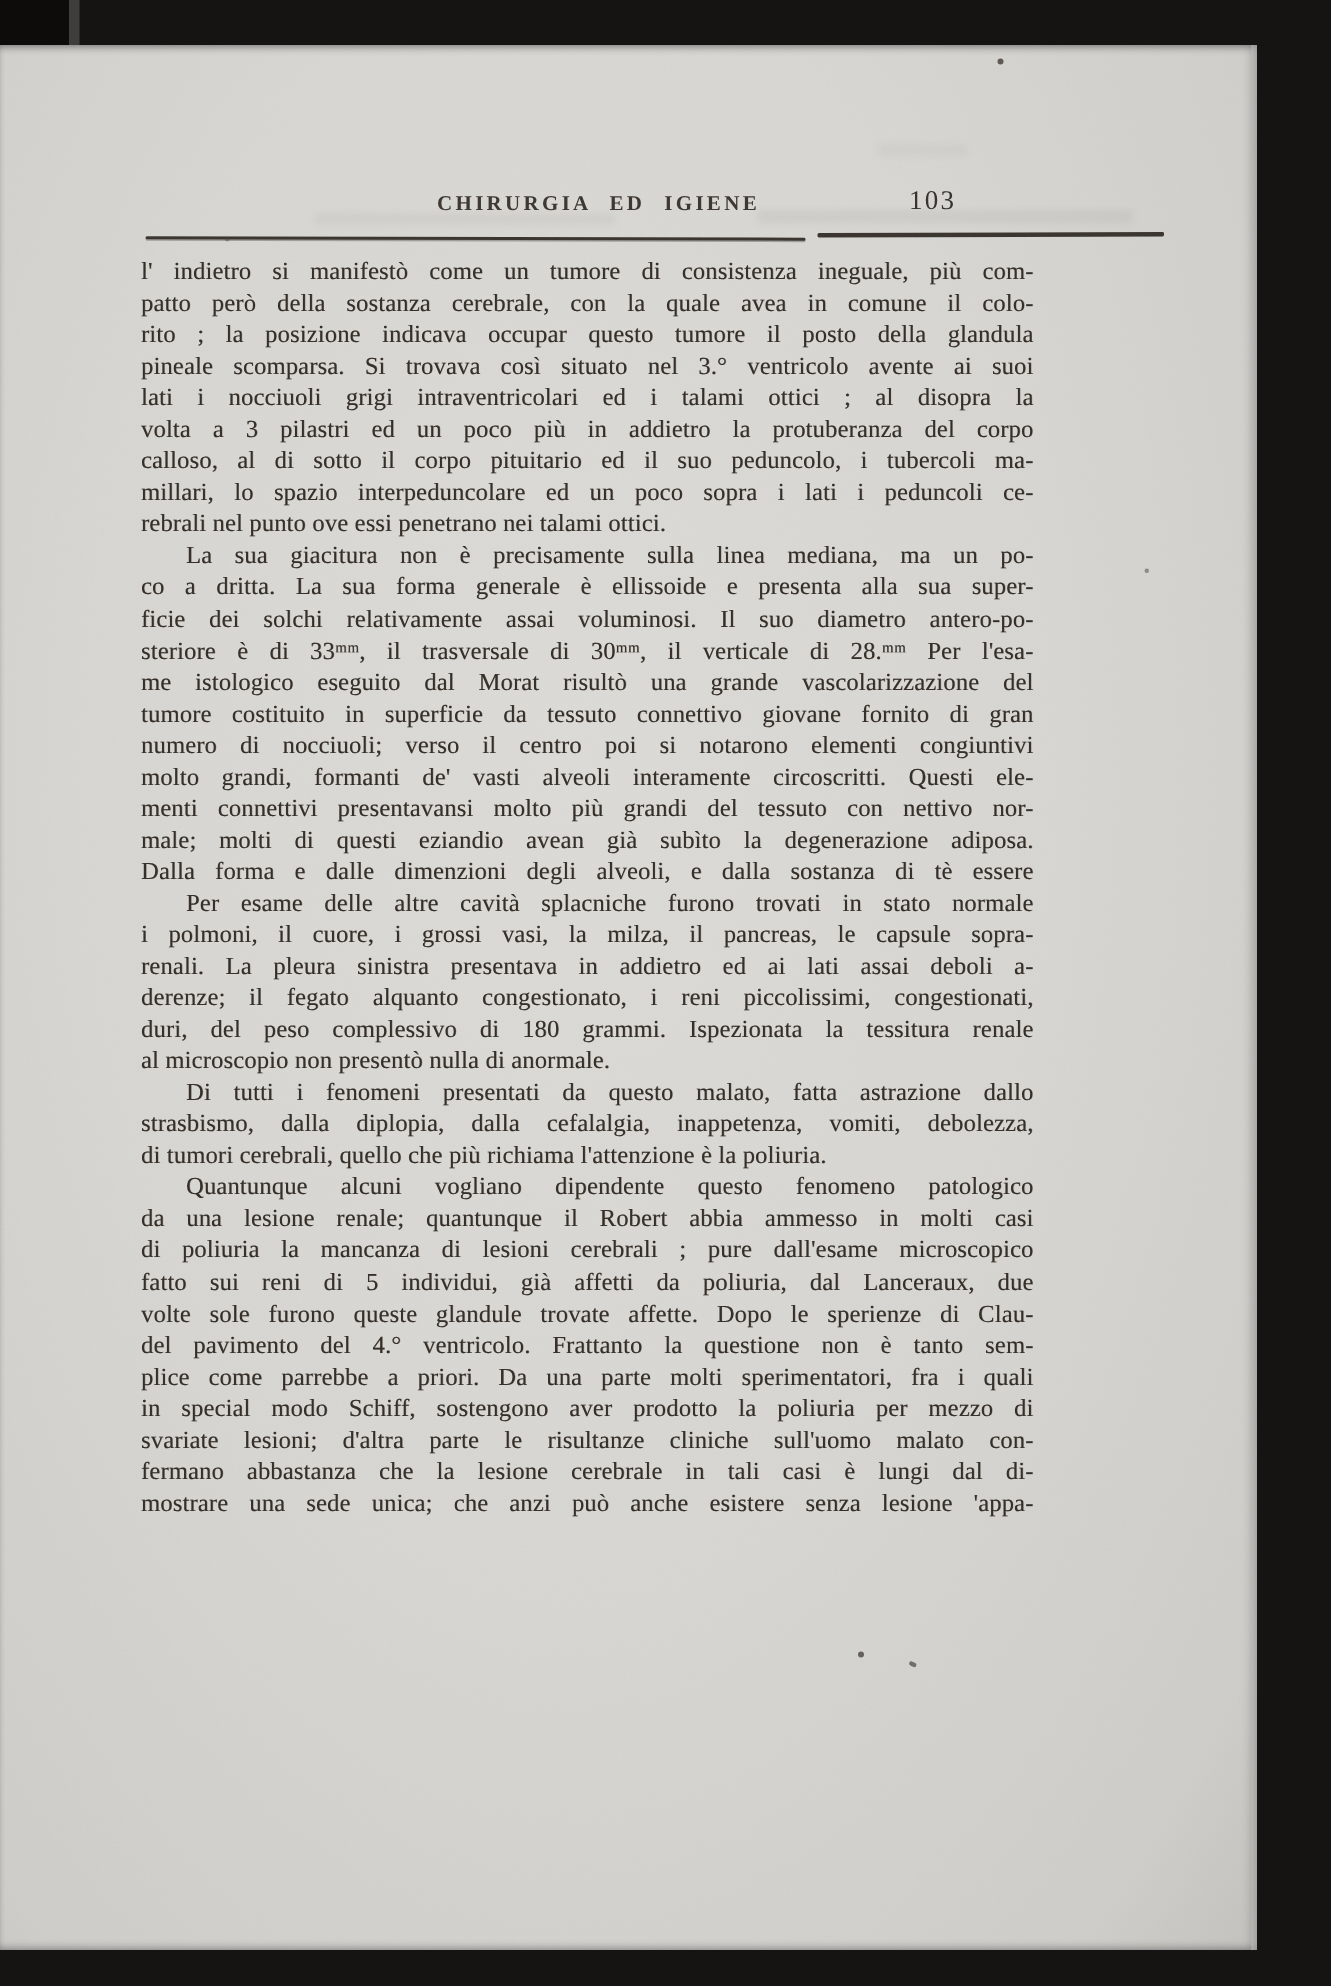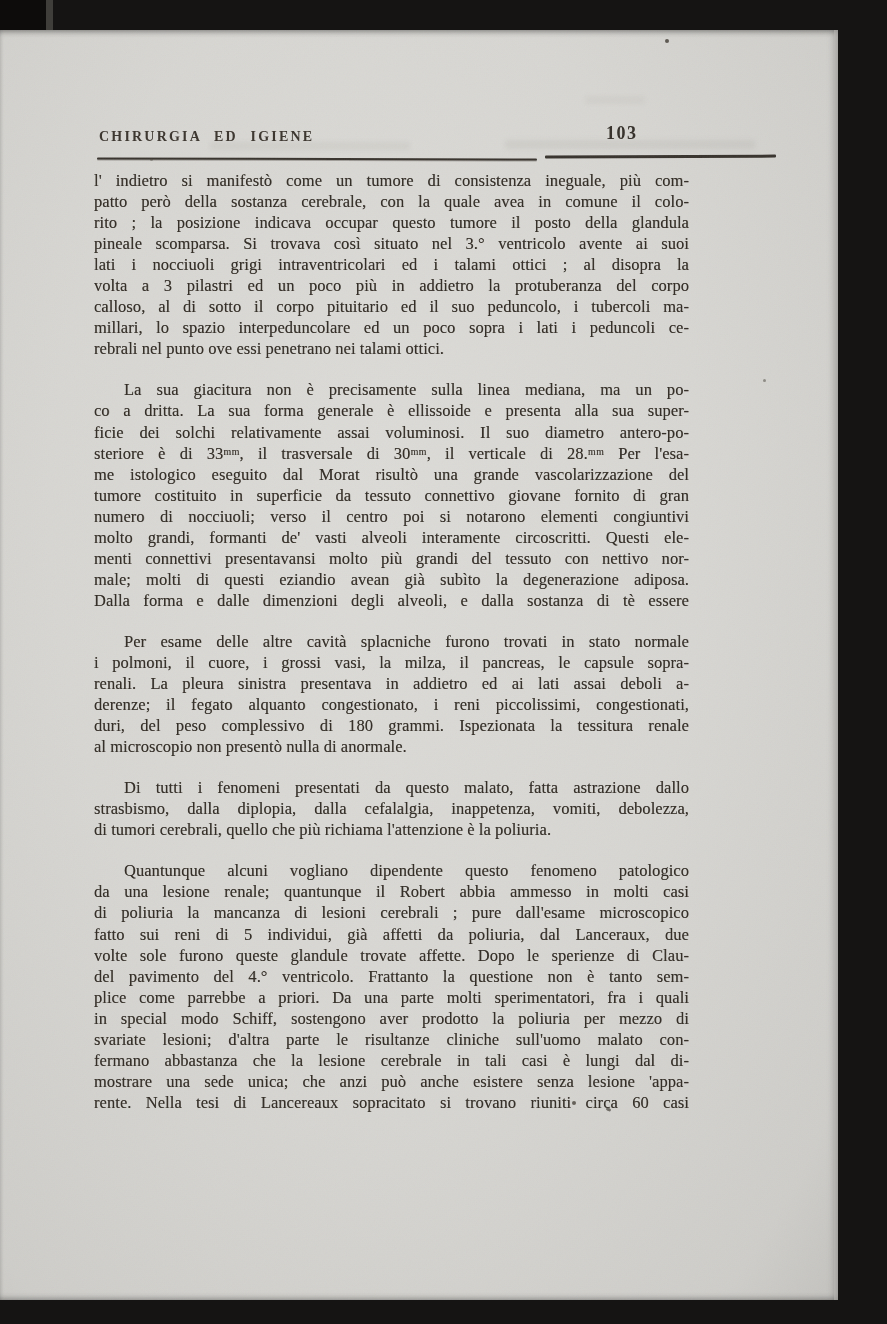--- a/index.html
+++ b/index.html
@@ -30,46 +30,46 @@
     background:
       radial-gradient(ellipse at 45% 38%, #dcdbd7 0%, var(--paper) 50%, #cecdc9 88%, #c3c2be 100%);
     box-shadow: inset -5px 0 8px -3px rgba(0,0,0,.35), inset 0 4px 6px -3px rgba(0,0,0,.4), inset 0 -4px 6px -3px rgba(0,0,0,.3);
   }
   .paper::after{ 
     content:"";position:absolute;right:0;top:0;width:4px;height:100%;
     background:#bdbcb8;opacity:.55;
   }
   .running-header{
     position:absolute;left:99px;top:99px;width:600px;
-    text-align:left;
+    text-align:center;
     font-size:14px;font-weight:bold;color:#3b352e;
     letter-spacing:2.2px;word-spacing:7px;
   }
   .page-number{
     position:absolute;left:606px;top:93px;
-    font-size:18px;font-weight:bold;color:#35302a;letter-spacing:1.5px;
+    font-size:18px;font-weight:normal;color:#35302a;letter-spacing:1.5px;
   }
   .rule{position:absolute;background:#38332d;border-radius:1px;}
   .rule-left{left:97px;top:128px;width:440px;height:2px;transform:rotate(.12deg);box-shadow:0 1px 0 rgba(56,51,45,.35);}
   .rule-right{left:545px;top:125px;width:231px;height:3px;transform:rotate(-.2deg);}
   .text-block{
     position:absolute;left:94px;top:140px;width:595px;
     color:var(--ink);
     font-size:16.4px;line-height:21.05px;
     letter-spacing:.1px;
     text-shadow:.3px .3px .4px rgba(52,46,38,.45);
   }
   .line{
     text-align:justify;
     -moz-text-align-last:justify;
     text-align-last:justify;
     white-space:normal;
     min-height:21.05px;
   }
-  .line.indent{text-indent:30px;margin-top:20px;}
+  .line.indent{text-indent:30px;}
   .line.last{
     -moz-text-align-last:left;
     text-align-last:left;
   }
   .speck{position:absolute;border-radius:50%;background:#46413a;}
   .ghost{position:absolute;background:#8a877f;filter:blur(2.5px);pointer-events:none;}
   .grain{position:absolute;left:0;top:0;width:100%;height:100%;opacity:.05;pointer-events:none;}
 </style>
 </head>
 <body>
@@ -126,21 +126,20 @@
         <div class="line">da una lesione renale; quantunque il Robert abbia ammesso in molti casi</div>
         <div class="line">di poliuria la mancanza di lesioni cerebrali ; pure dall'esame microscopico</div>
         <div class="line">fatto sui reni di 5 individui, già affetti da poliuria, dal Lanceraux, due</div>
         <div class="line">volte sole furono queste glandule trovate affette. Dopo le sperienze di Clau-</div>
         <div class="line">del pavimento del 4.° ventricolo. Frattanto la questione non è tanto sem-</div>
         <div class="line">plice come parrebbe a priori. Da una parte molti sperimentatori, fra i quali</div>
         <div class="line">in special modo Schiff, sostengono aver prodotto la poliuria per mezzo di</div>
         <div class="line">svariate lesioni; d'altra parte le risultanze cliniche sull'uomo malato con-</div>
         <div class="line">fermano abbastanza che la lesione cerebrale in tali casi è lungi dal di-</div>
         <div class="line">mostrare una sede unica; che anzi può anche esistere senza lesione 'appa-</div>
-        <div class="line">rente. Nella tesi di Lancereaux sopracitato si trovano riuniti circa 60 casi</div>
       </div>
 
     <div class="speck" style="left:665px;top:9px;width:4px;height:4px;opacity:.85;"></div>
     <div class="speck" style="left:572px;top:1071px;width:4px;height:4px;opacity:.8;"></div>
     <div class="speck" style="left:606px;top:1078px;width:5px;height:3px;opacity:.7;border-radius:40%;transform:rotate(25deg);"></div>
     <div class="speck" style="left:763px;top:349px;width:3px;height:3px;opacity:.5;"></div>
     <div class="speck" style="left:150px;top:128px;width:3px;height:3px;opacity:.4;"></div>
 
     <svg class="grain" xmlns="http://www.w3.org/2000/svg">
       <filter id="g">

